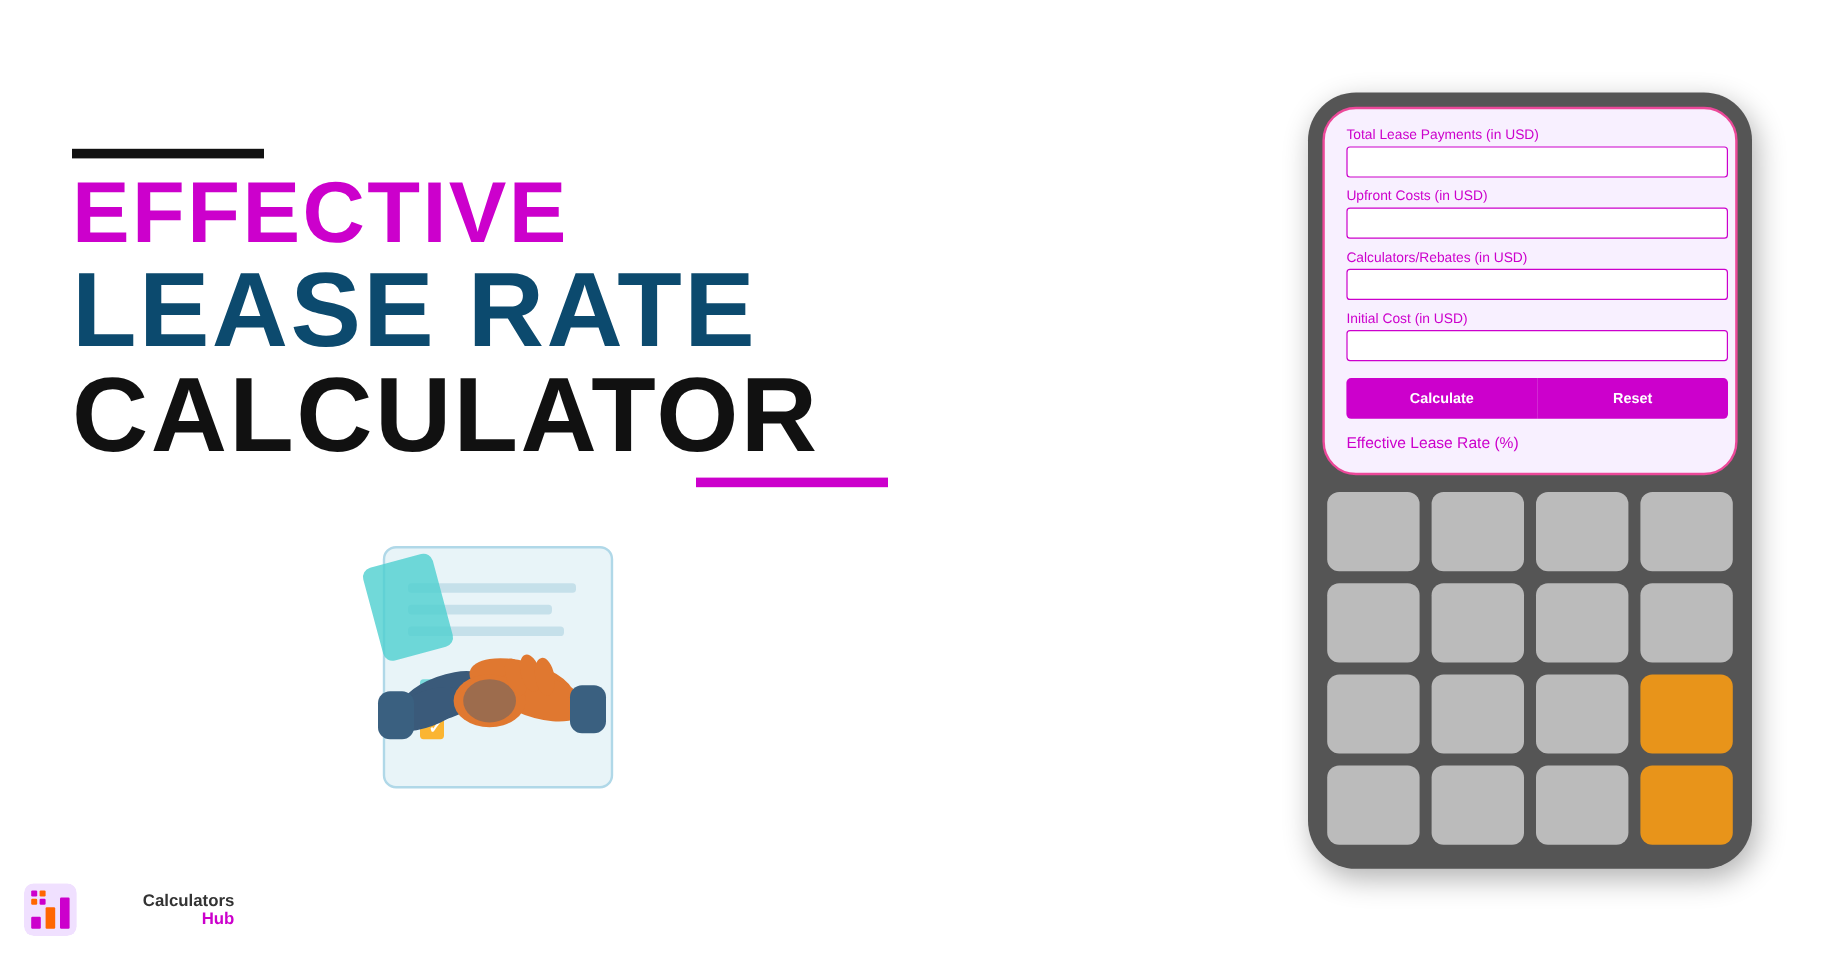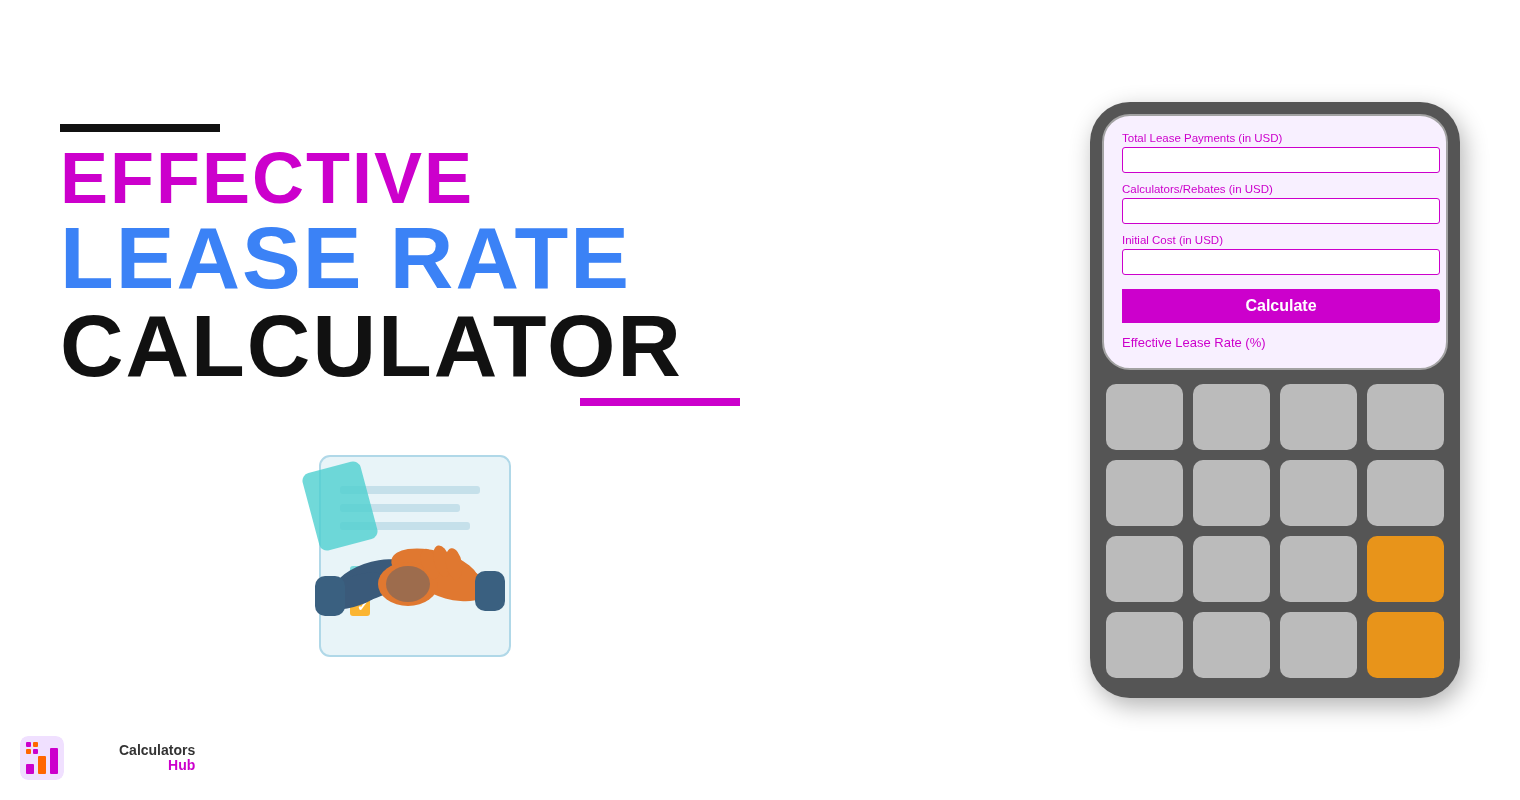--- a/index.html
+++ b/index.html
@@ -35,21 +35,21 @@
       font-weight: 900;
       color: #cc00cc;
       line-height: 1;
       text-transform: uppercase;
       letter-spacing: 2px;
     }
 
     .title-lease-rate {
       font-size: 88px;
       font-weight: 900;
-      color: #3b82f6;
+      color: #0c4a6e;
       line-height: 1;
       text-transform: uppercase;
       letter-spacing: 2px;
     }
 
     .title-calculator {
       font-size: 88px;
       font-weight: 900;
       color: #111111;
       line-height: 1;
@@ -122,21 +122,21 @@
       background: #555555;
       border-radius: 40px;
       padding: 12px 12px 20px 12px;
       box-shadow: 4px 8px 24px rgba(0,0,0,0.3);
     }
 
     .calculator-screen {
       background: #f8f0ff;
       border-radius: 28px;
       padding: 16px 6px 18px 18px;
-      border: 2px solid #a3a3a3;
+      border: 2px solid #ec4899;
     }
 
     .form-group {
       margin-bottom: 10px;
     }
 
     .form-label {
       font-size: 11.5px;
       color: #cc00cc;
       display: block;
@@ -161,21 +161,21 @@
       margin: 14px 0 12px 0;
     }
 
     .calc-btn {
       flex: 1;
       height: 34px;
       background: #cc00cc;
       color: white;
       border: none;
       cursor: pointer;
-      font-size: 16px;
+      font-size: 12px;
       font-weight: 600;
     }
 
     .calc-btn:first-child {
       border-radius: 4px 0 0 4px;
     }
     .calc-btn:last-child {
       border-radius: 0 4px 4px 0;
     }
 
@@ -255,34 +255,39 @@
 <div class="right-section">
   <div class="calculator-device">
 
     <div class="calculator-screen">
 
       <div class="form-group">
         <label class="form-label">Total Lease Payments (in USD)</label>
         <input type="text" class="form-input" style="">
       </div>
 
+      <div class="form-group">
+        <label class="form-label">Upfront Costs (in USD)</label>
+        <input type="text" class="form-input" style="">
+      </div>
 
       <div class="form-group">
         <label class="form-label">Calculators/Rebates (in USD)</label>
         <input type="text" class="form-input" style="">
       </div>
 
 
       <div class="form-group">
         <label class="form-label">Initial Cost (in USD)</label>
         <input type="text" class="form-input" style="">
       </div>
 
       <div class="buttons-row">
         <button class="calc-btn">Calculate</button>
+        <button class="calc-btn">Reset</button>
       </div>
 
       <div class="result-label">Effective Lease Rate (%)</div>
 
     </div>
 
     <div class="keypad">
       <button class="key"></button>
       <button class="key"></button>
       <button class="key"></button>

